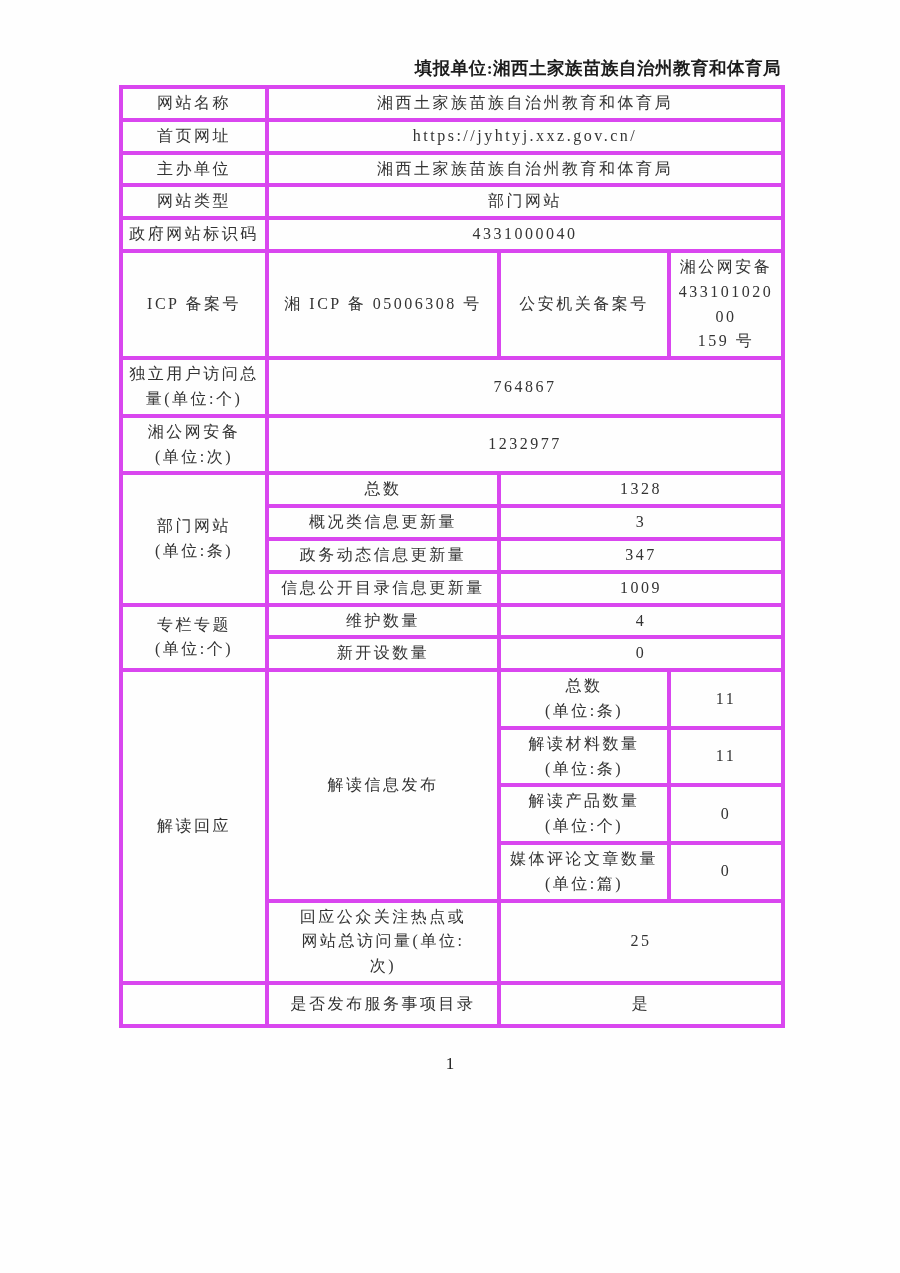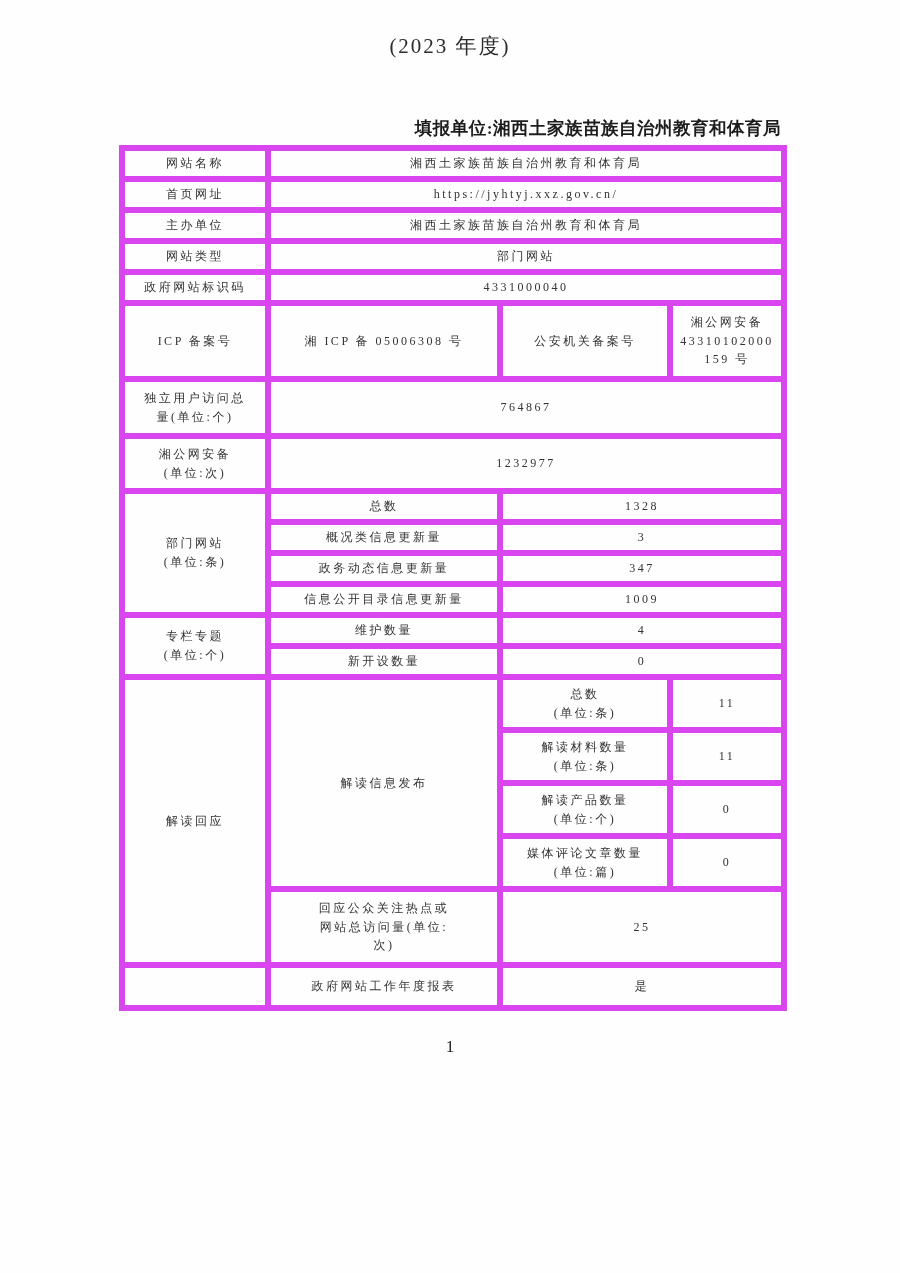--- a/index.html
+++ b/index.html
@@ -42,24 +42,24 @@
     letter-spacing: 0.5px;
     color: #1c1c1c;
     text-align: right;
   }
   table.report {
     width: 662px;
     border-collapse: collapse;
     table-layout: fixed;
   }
   table.report td {
-    border: 6px solid #d946ef;
+    border: 4px solid #d946ef;
     text-align: center;
     vertical-align: middle;
-    font-size: 12px;
+    font-size: 16px;
     line-height: 1.55;
     letter-spacing: 2.5px;
     padding: 2px 5px;
     color: #333333;
     white-space: pre-line;
     word-break: break-all;
   }
   tr.h31 td { height: 31px; }
   tr.h43 td { height: 43px; }
   tr.h53 td { height: 53px; }
@@ -71,21 +71,20 @@
     text-align: center;
     font-size: 17px;
     color: #222222;
   }
 </style>
 </head>
 <body>
 
 <div class="page">
 
-  <div class="doc-subtitle">(2023 年度)</div>
 
   <div class="content">
     <div class="reporting-unit">填报单位:湘西土家族苗族自治州教育和体育局</div>
 
     <table class="report">
       <colgroup>
         <col style="width:146px">
         <col style="width:232px">
         <col style="width:170px">
         <col style="width:114px">
@@ -184,21 +183,21 @@
         </tr>
         <tr class="h76">
           <td>回应公众关注热点或
 网站总访问量(单位:
 次)</td>
           <td colspan="2">25</td>
         </tr>
 
         <tr class="h43">
           <td></td>
-          <td>政府网站工作年度报表</td>
+          <td>是否发布服务事项目录</td>
           <td colspan="2">是</td>
         </tr>
       </tbody>
     </table>
   </div>
 
   <div class="page-number">1</div>
 
 </div>
 

